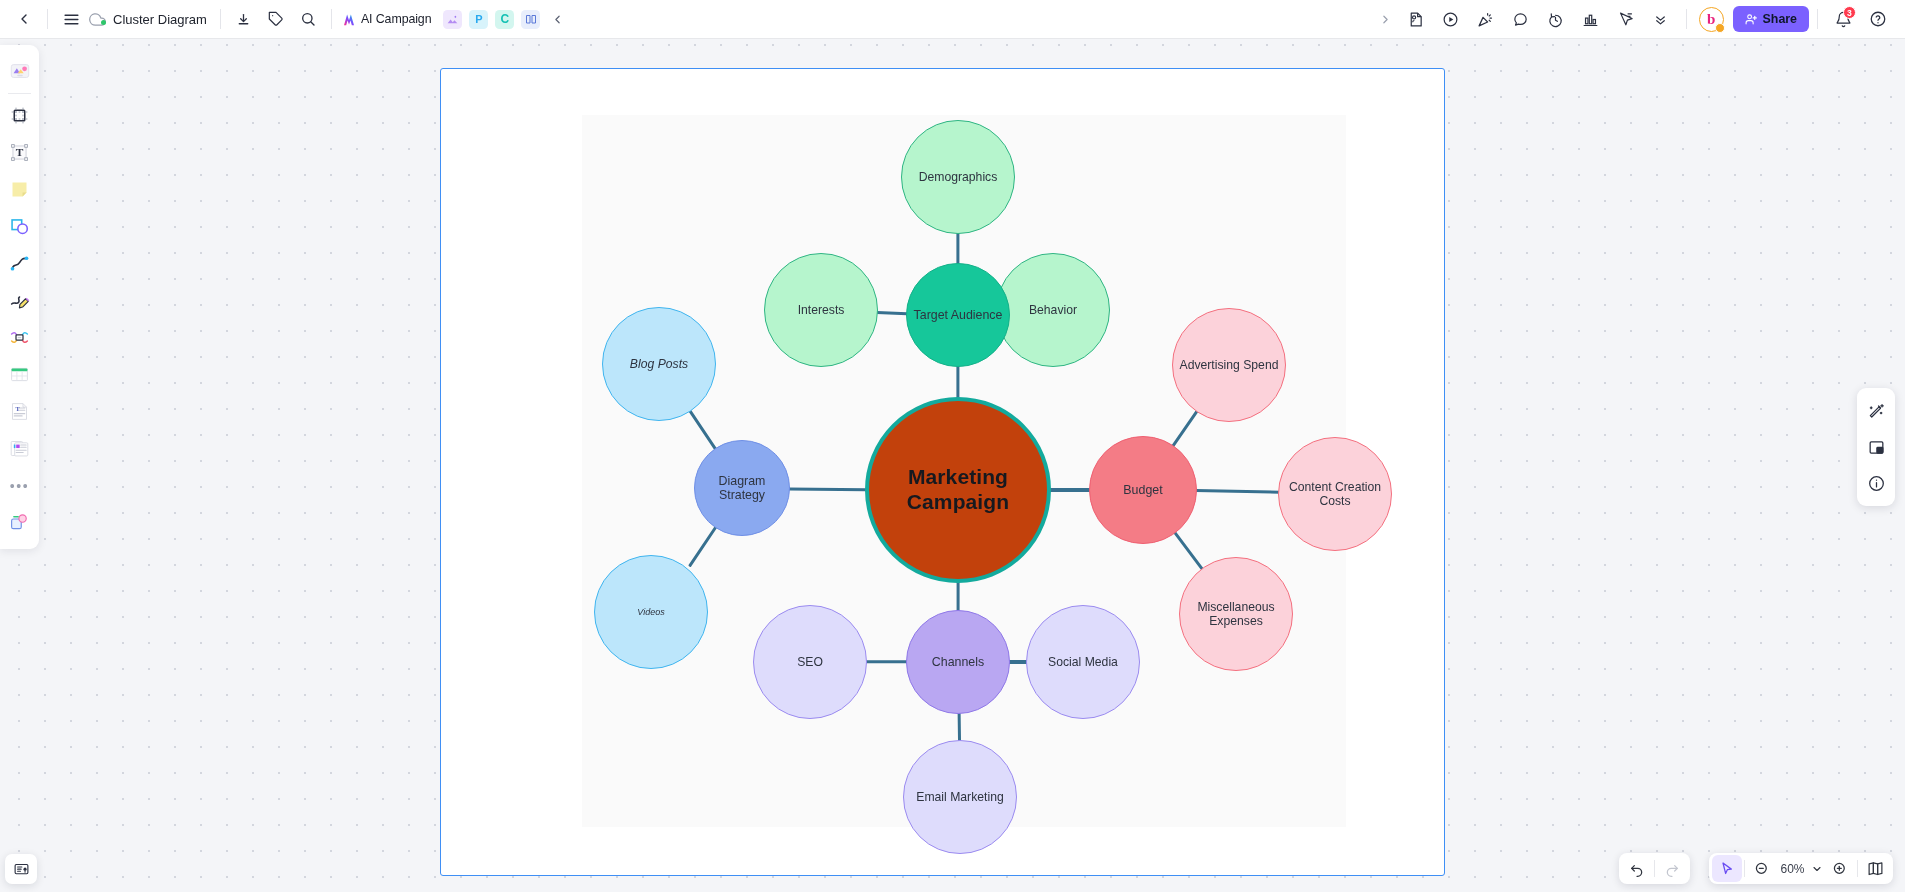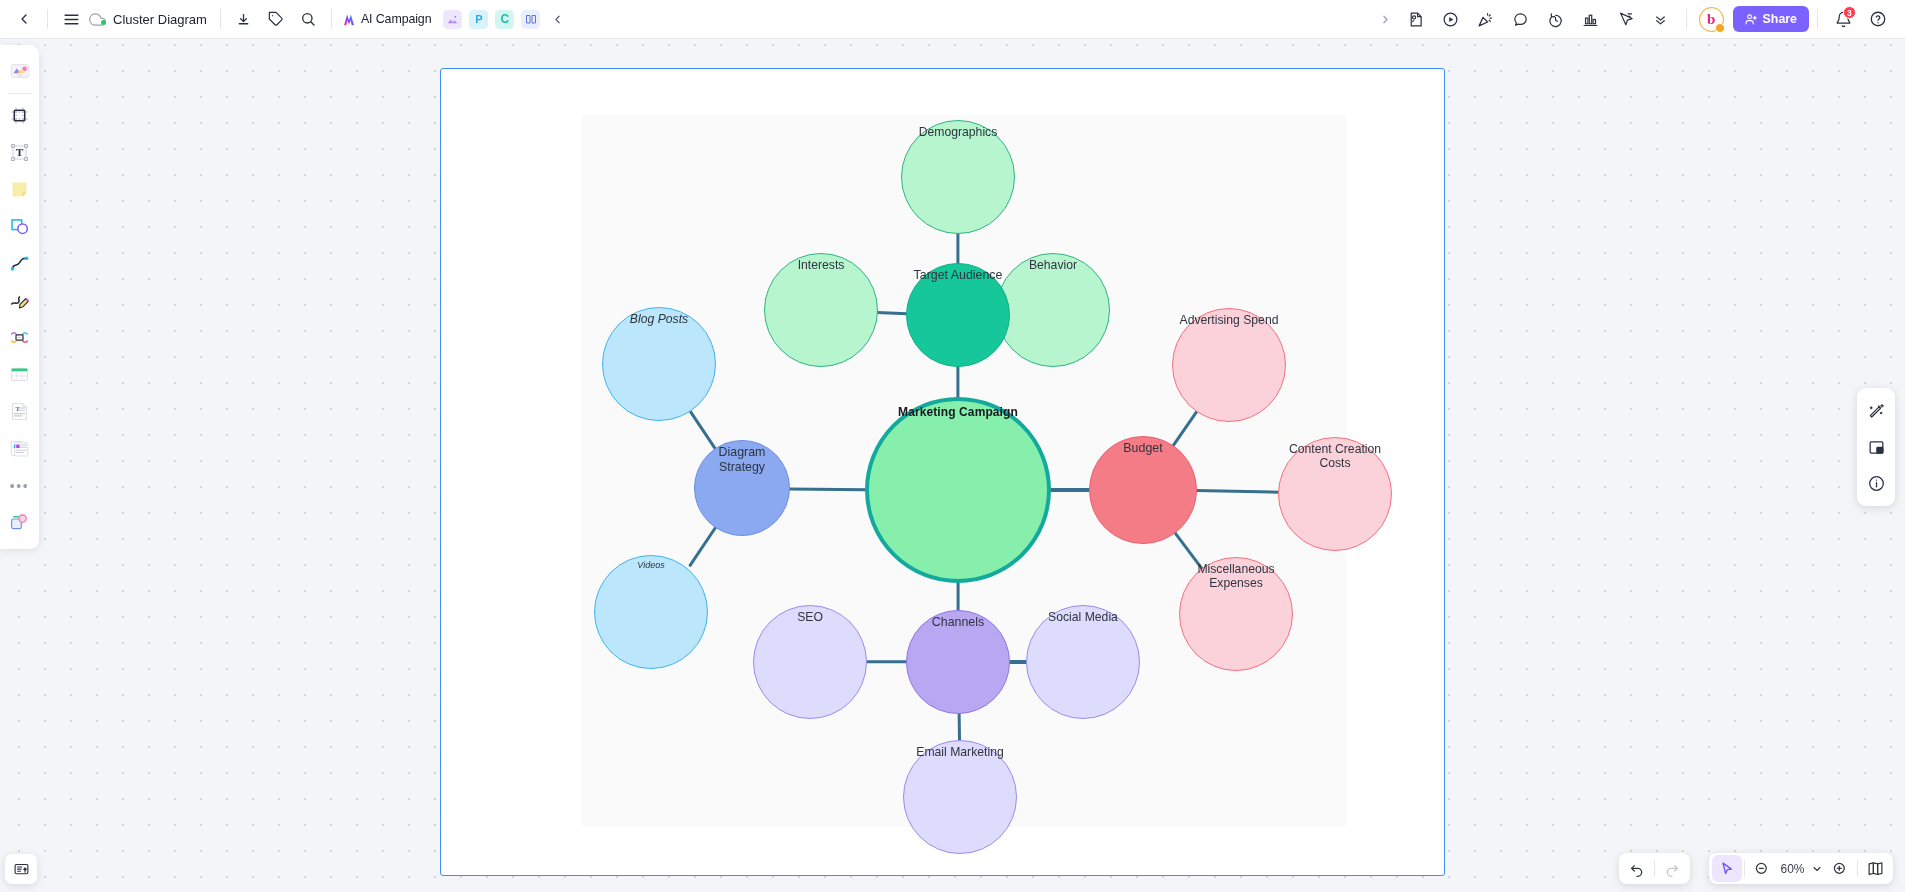--- a/index.html
+++ b/index.html
@@ -55,21 +55,21 @@
   .chev-btn { width:22px; height:22px; border-radius:5px; display:flex; align-items:center; justify-content:center; cursor:pointer; color:#5c6273; margin-left:6px;}
 
   .tb-right { margin-left:auto; display:flex; align-items:center; padding-right:10px; gap:1px; }
   .tb-right .tb-btn { width:34px; }
   .b-avatar { width:25px; height:25px; border-radius:50%; position:relative; margin:0 8px 0 4px; cursor:pointer;
               background:#fff; border:1.6px solid #f5a623; display:flex; align-items:center; justify-content:center; }
   .b-avatar .bl { font-size:15px; font-weight:700; color:#e8237f; line-height:1; font-family:"Liberation Serif",serif; }
   .b-avatar:after { content:""; position:absolute; right:-2px; bottom:-2px; width:8px; height:8px; border-radius:50%; background:#f5a623; border:1.5px solid #fff;}
   .share-btn {
     display:flex; align-items:center; gap:5px;
-    background:#7b61ff; color:#ffffff; font-size:12.4px; font-weight:600;
+    background:#7b61ff; color:#0f172a; font-size:12.4px; font-weight:600;
     height:26px; padding:0 12px; border-radius:6px; cursor:pointer; border:none;
   }
   .bell-wrap { position:relative; }
   .bell-badge {
     position:absolute; top:2px; right:4px; min-width:13px; height:13px; border-radius:7px;
     background:#ff3b4e; color:#fff; font-size:8.6px; font-weight:700;
     display:flex; align-items:center; justify-content:center; padding:0 3px; border:1.3px solid #fff;
   }
 
   
@@ -110,30 +110,30 @@
   
   .frame {
     position:absolute; left:440px; top:68px; width:1005px; height:808px;
     background:#fff; border:1.6px solid #3f8ff5; border-radius:3px;
   }
   .sheet { position:absolute; left:582px; top:115px; width:764px; height:712px; background:#fafafa; }
 
   
   .node {
     position:absolute; border-radius:50%;
-    display:flex; justify-content:center; text-align:center;
+    display:flex; align-items:center; justify-content:center; text-align:center;
     line-height:1.17; cursor:pointer; color:#2e3440; padding:4px;
   }
   .node span { display:block; }
 
   .edge { position:absolute; background:#37708f; transform-origin:0 50%; border-radius:1px; }
 
   .center-node {
-    background:#86efac; border:4px solid #13aa9d; color:#16191f;
-    font-size:12px; font-weight:600; letter-spacing:.1px; z-index:6;
+    background:#c2410c; border:4px solid #13aa9d; color:#16191f;
+    font-size:21px; font-weight:600; letter-spacing:.1px; z-index:6;
   }
   .hub { z-index:5; font-size:12.4px; }
   .leaf { z-index:4; font-size:12.2px; }
 
   
   .c-green-hub  { background:#16c79a; border:1.6px solid #13b189; }
   .c-green-leaf { background:#b6f5cd; border:1.6px solid #2fb583; }
   .c-red-hub    { background:#f47c86; border:1.6px solid #ef5f71; }
   .c-red-leaf   { background:#fcd2da; border:1.6px solid #f4707f; }
   .c-blue-hub   { background:#8aa9f0; border:1.6px solid #6f8fe6; }

